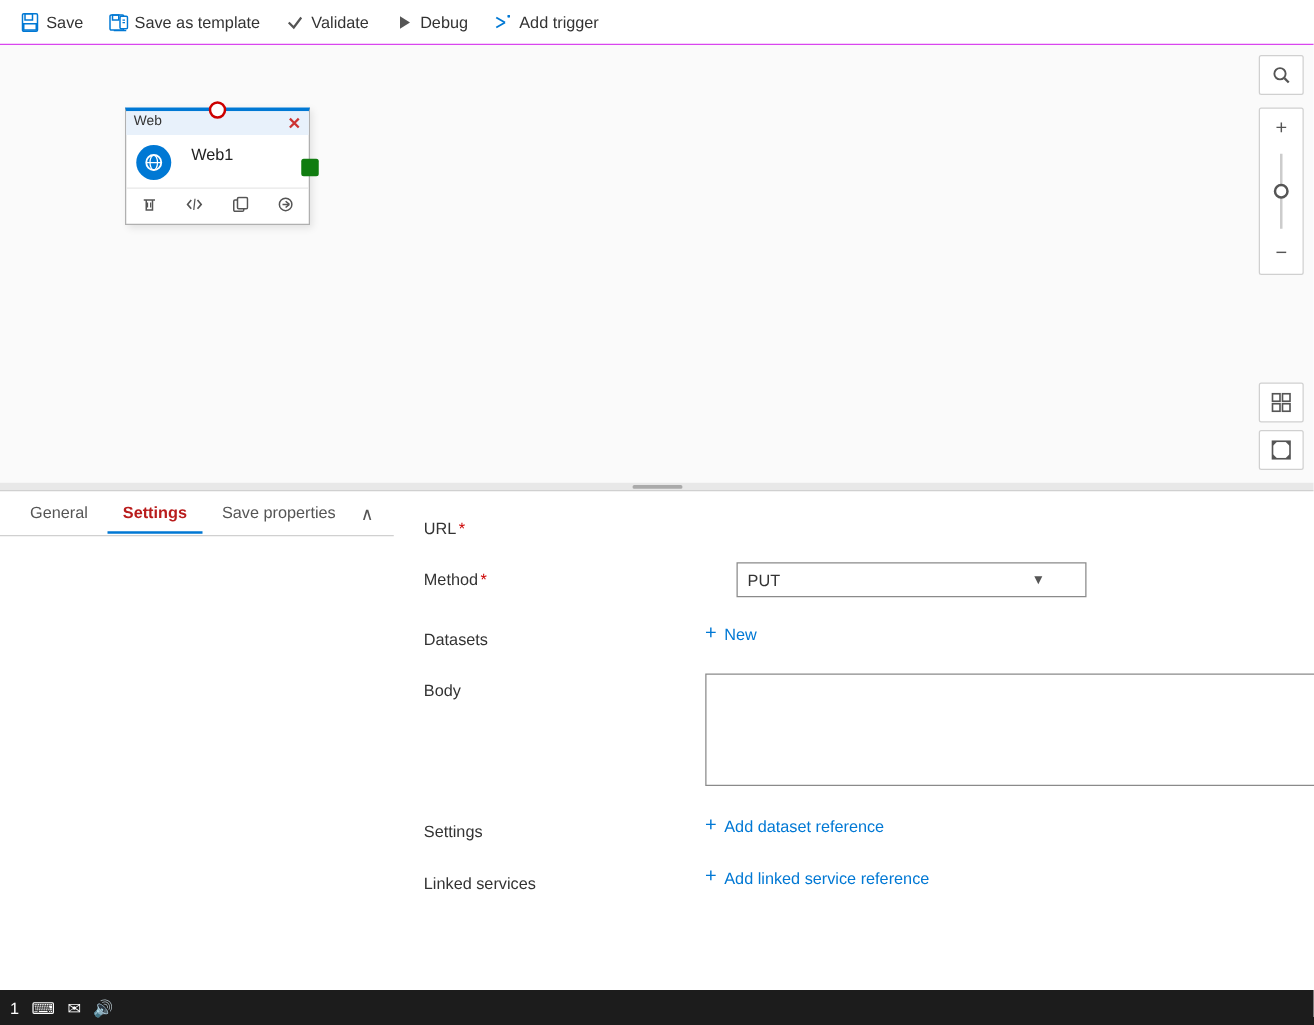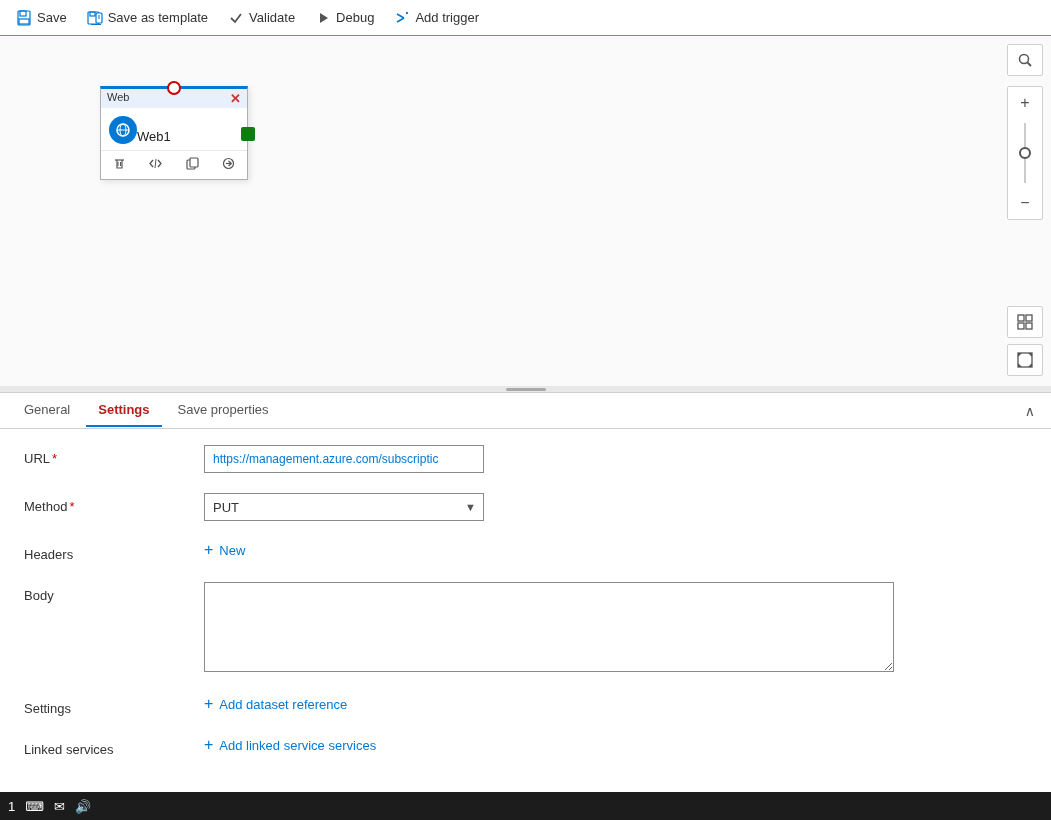--- a/index.html
+++ b/index.html
@@ -105,21 +105,21 @@
     }
     .node-header {
       display: flex; align-items: flex-start; justify-content: space-between;
       padding: 2px 6px;
       background: #e8f1fb;
       font-size: 11px; color: #333;
     }
     .node-header-title { font-size: 11px; }
     .node-close { cursor: pointer; color: #cc3333; font-size: 13px; font-weight: bold; }
     .node-body {
-      display: flex; align-items: flex-end; gap: 0;
+      display: flex; align-items: flex-start; gap: 16px;
       padding: 8px 8px 6px 8px;
     }
     .node-icon {
       width: 28px; height: 28px;
       background: #0078d4; border-radius: 50%;
       display: flex; align-items: center; justify-content: center;
       color: #fff; font-size: 14px; flex-shrink: 0;
     }
     .node-label { font-size: 13px; color: #222; }
     .node-actions {
@@ -151,21 +151,20 @@
     }
     #resize-handle-bar {
       width: 40px; height: 3px; background: #aaa; border-radius: 2px;
     }
 
     
     #bottom-panel {
       height: 400px;
       border-top: 1px solid #d0d0d0;
       display: flex;
-      flex-direction: column;
       background: #fff;
       flex-shrink: 0;
     }
 
     
     #tabs-bar {
       display: flex;
       align-items: center;
       border-bottom: 1px solid #d0d0d0;
       padding: 0 12px;
@@ -196,20 +195,21 @@
     
     #form-area {
       padding: 16px 24px;
       overflow-y: auto;
       flex: 1;
     }
     .form-row {
       display: flex;
       align-items: flex-start;
       margin-bottom: 20px;
+      gap: 45px;
     }
     .form-label {
       width: 180px;
       flex-shrink: 0;
       font-size: 13px;
       color: #333;
       padding-top: 6px;
     }
     .form-label .required { color: #cc0000; margin-left: 2px; }
     .form-field { flex: 1; }
@@ -229,20 +229,21 @@
     .form-select {
       width: 100%; height: 28px;
       border: 1px solid #8a8a8a;
       padding: 3px 28px 3px 8px;
       font-size: 13px;
       color: #333;
       appearance: none;
       background: #fff;
       cursor: pointer;
       outline: none;
+      margin-left: 25px;
     }
     .select-arrow {
       position: absolute; right: 8px; top: 50%; transform: translateY(-50%);
       pointer-events: none; color: #555; font-size: 11px;
     }
     .form-add-btn {
       display: flex; align-items: center; gap: 6px;
       color: #0078d4; cursor: pointer; font-size: 13px;
       border: none; background: transparent; padding: 0;
     }
@@ -415,23 +416,20 @@
     <div class="tab">Save properties</div>
     <span id="tabs-collapse">∧</span>
   </div>
 
   <div id="form-area">
 
     <div class="form-row">
       <div class="form-label">
         <span>URL</span><span class="required">*</span>
       </div>
-      <div class="form-field">
-        <input class="form-input" type="text" value="https://management.azure.com/subscriptic" style="">
-      </div>
     </div>
 
     <div class="form-row">
       <div class="form-label">
         <span>Method</span><span class="required">*</span>
       </div>
       <div class="form-field">
         <div class="form-select-wrap">
           <select class="form-select">
             <option>GET</option>
@@ -441,21 +439,21 @@
             <option>PATCH</option>
             <option>HEAD</option>
             <option>OPTIONS</option>
           </select>
           <span class="select-arrow">▼</span>
         </div>
       </div>
     </div>
 
     <div class="form-row">
-      <div class="form-label">Headers</div>
+      <div class="form-label">Datasets</div>
       <div class="form-field">
         <button class="form-add-btn">
           <span style="font-size:16px; font-weight:300;">+</span>
           <span>New</span>
         </button>
       </div>
     </div>
 
     <div class="form-row">
       <div class="form-label">Body</div>
@@ -472,21 +470,21 @@
           <span>Add dataset reference</span>
         </button>
       </div>
     </div>
 
     <div class="form-row">
       <div class="form-label">Linked services</div>
       <div class="form-field">
         <button class="form-add-btn">
           <span style="font-size:16px; font-weight:300;">+</span>
-          <span>Add linked service services</span>
+          <span>Add linked service reference</span>
         </button>
       </div>
     </div>
 
   </div>
 </div>
 
 <div id="taskbar">
   <span class="taskbar-icon">1</span>
   <span class="taskbar-icon">⌨</span>

